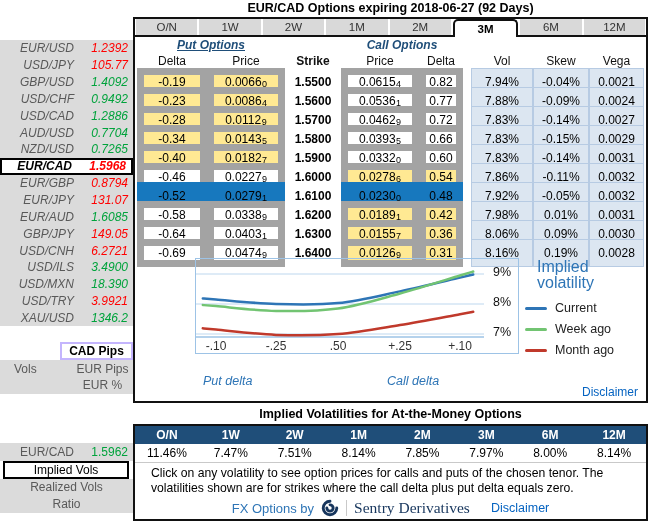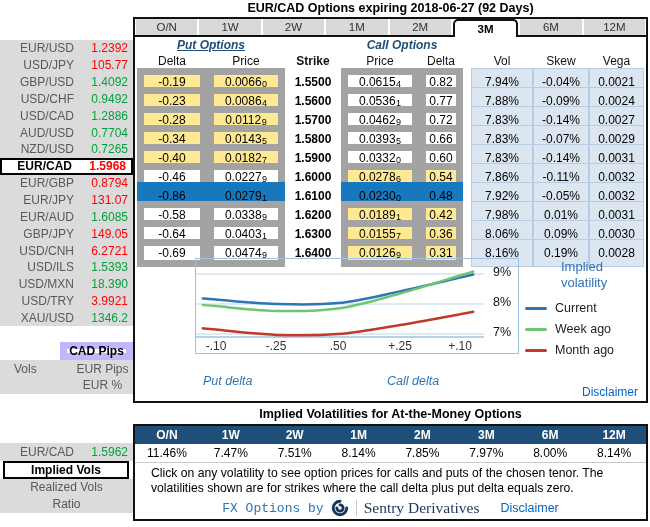--- a/index.html
+++ b/index.html
@@ -1,34 +1,34 @@
 <!DOCTYPE html>
 <html><head>
 <meta charset="utf-8">
 <style>
 *{margin:0;padding:0;box-sizing:border-box;font-family:"Liberation Sans",sans-serif;}
 body{background:#fff;}
 .app{position:relative;width:650px;height:527px;background:#fff;font-size:12px;color:#000;overflow:hidden;padding-left:36px;}
 .title{position:absolute;left:133px;top:1px;width:515px;text-align:center;font-weight:bold;font-size:12.5px;}
 
-.sb{position:absolute;left:0;top:40px;width:133px;background:#DBDBDB;}
+.sb{position:absolute;left:0;top:40px;width:133px;background:#DBDBDB;font-style:italic;}
 .sb-row{height:16.85px;display:flex;align-items:center;justify-content:flex-end;gap:8px;padding-right:5px;}
 .sb-pair{color:#595959;}
 .sb-rate{min-width:46px;text-align:right;}
 .red{color:#FF0000;}
 .green{color:#00A33C;}
 .sb-row.sel{background:#fff;border:2px solid #000;font-weight:bold;}
 .sb-row.sel .sb-pair{color:#000;}
-.modebox{position:absolute;left:60px;top:342px;width:73px;height:18px;background:#fff;border:7px solid #c4b5fd;
+.modebox{position:absolute;left:60px;top:342px;width:73px;height:18px;background:#fff;border:2px solid #c4b5fd;
   font-weight:bold;display:flex;align-items:center;justify-content:center;}
 .sb2{position:absolute;left:0;top:360px;width:133px;height:34px;background:#DBDBDB;}
 .vols-label{position:absolute;left:14px;top:2px;color:#595959;}
 .mode-alt{position:absolute;left:64px;width:77px;text-align:center;color:#595959;height:17px;line-height:17px;}
 .sb3{position:absolute;left:0;top:443px;width:133px;height:18px;background:#DBDBDB;display:flex;align-items:center;justify-content:flex-end;gap:8px;padding-right:5px;}
-.viewbox{position:absolute;left:3px;top:461px;width:126px;height:18px;background:#fff;border:2px solid #000;font-weight:bold;display:flex;align-items:center;justify-content:center;}
+.viewbox{position:absolute;left:3px;top:461px;width:126px;height:18px;background:#fff;border:2px solid #000;font-weight:normal;display:flex;align-items:center;justify-content:center;}
 .sb4{position:absolute;left:0;top:479px;width:133px;height:34px;background:#DBDBDB;}
 .view-alt{height:17px;line-height:17px;text-align:center;color:#595959;}
 
 .main{position:absolute;left:133px;top:17px;width:515px;height:386px;border:2px solid #111;background:#fff;}
 .tabs{display:flex;height:18px;border-bottom:2px solid #111;background:#fff;}
 .tab{flex:1;background:#D9D9D9;margin:0 1px;display:flex;align-items:center;justify-content:center;color:#333;font-size:11.5px;cursor:default;}
 .tab.active{background:#fff;border:2px solid #111;border-bottom:none;border-radius:5px 5px 0 0;font-weight:bold;color:#000;margin-bottom:-2px;position:relative;z-index:2;}
 .grid{display:grid;grid-template-columns:70px 78px 56px 78px 44px 8px 62px 56px 55px;padding-left:2px;}
 .grouprow{height:16px;align-items:center;}
 .glabel{font-weight:bold;font-style:italic;color:#1F4E79;text-align:center;}
@@ -46,36 +46,36 @@
 .vc{background:#DCE6F1;border:1px solid #B7CBE3;}
 .subd{font-size:9px;position:relative;top:2px;margin-left:0.5px;}
 
 .chartwrap{position:absolute;left:0;top:237px;width:511px;height:146px;}
 .chartbox{position:absolute;left:60px;top:2px;width:324px;height:96px;border:1px solid #9DC3E6;}
 .xlabels{position:absolute;left:0;top:80px;width:100%;height:16px;}
 .xlab{position:absolute;transform:translateX(-50%);color:#333;font-size:12px;}
 .ytick{position:absolute;left:358px;color:#111;font-size:12.5px;}
 .axlab{position:absolute;top:118px;color:#2E75B6;font-style:italic;font-size:12.5px;}
 .legend{position:absolute;left:390px;top:3px;width:118px;}
-.leg-title{color:#2E75B6;font-size:13px;line-height:16px;width:70px;margin-left:36px;margin-bottom:10px;}
+.leg-title{color:#2E75B6;font-size:16px;line-height:16px;width:70px;margin-left:12px;margin-bottom:10px;}
 .leg-item{display:flex;align-items:center;gap:8px;margin-bottom:7px;font-size:12.5px;color:#222;}
 .swatch{width:22px;height:3px;border-radius:2px;}
 .main-disc{position:absolute;right:8px;bottom:2px;color:#0563C1;font-size:12px;}
 
 .atitle{position:absolute;left:133px;top:407px;width:515px;text-align:center;font-weight:bold;font-size:12.5px;}
 .abox{position:absolute;left:133px;top:424px;width:515px;height:97px;border:2px solid #111;background:#fff;}
 .atm-grid{display:grid;grid-template-columns:repeat(8,1fr);}
 .atm-h{background:#1F4E79;height:18px;}
 .atm-hcell{color:#fff;font-weight:bold;display:flex;align-items:center;justify-content:center;font-size:12px;}
 .atm-v{height:17px;}
 .atm-vcell{display:flex;align-items:center;justify-content:center;}
 .sep{border-top:1px solid #C9C9C9;margin:1px 0 0 0;}
 .note{padding:3px 10px 0 16px;font-size:12.2px;line-height:15px;color:#000;}
 .foot{display:flex;align-items:center;justify-content:center;gap:7px;margin-top:3px;}
-.fxby{color:#2E75B6;font-size:13px;font-family:Liberation Mono, monospace;}
+.fxby{color:#2E75B6;font-size:13px;}
 .vbar{width:1px;height:16px;background:#C9C9C9;}
 .brand{font-family:"Liberation Serif",serif;color:#17365D;font-size:15.5px;}
 .foot-disc{color:#0563C1;font-size:12.5px;margin-left:14px;}
 </style>
 </head>
 <body>
 
 <div class="app">
 
   <div class="title">EUR/CAD Options expiring 2018-06-27 (92 Days)</div>
@@ -128,21 +128,21 @@
       <div class="sb-row">
         <div class="sb-pair">GBP/JPY</div>
         <div class="sb-rate red">149.05</div>
       </div>
       <div class="sb-row">
         <div class="sb-pair">USD/CNH</div>
         <div class="sb-rate red">6.2721</div>
       </div>
       <div class="sb-row">
         <div class="sb-pair">USD/ILS</div>
-        <div class="sb-rate green">1.5393</div>
+        <div class="sb-rate green">3.4900</div>
       </div>
       <div class="sb-row">
         <div class="sb-pair">USD/MXN</div>
         <div class="sb-rate green">18.390</div>
       </div>
       <div class="sb-row">
         <div class="sb-pair">USD/TRY</div>
         <div class="sb-rate red">3.9921</div>
       </div>
       <div class="sb-row">
@@ -260,21 +260,21 @@
             <span class="subd">5</span>
           </div>
           <div class="cell st">1.5800</div>
           <div class="cell cc">
             <span>0.0393</span>
             <span class="subd">5</span>
           </div>
           <div class="cell cc">0.66</div>
           <div></div>
           <div class="cell vc">7.83%</div>
-          <div class="cell vc">-0.07%</div>
+          <div class="cell vc">-0.15%</div>
           <div class="cell vc">0.0029</div>
         </div>
         <div class="grid trow">
           <div class="cell pc itm">-0.40</div>
           <div class="cell pc itm">
             <span>0.0182</span>
             <span class="subd">7</span>
           </div>
           <div class="cell st">1.5900</div>
           <div class="cell cc">
@@ -298,21 +298,21 @@
             <span>0.0278</span>
             <span class="subd">6</span>
           </div>
           <div class="cell cc itm">0.54</div>
           <div></div>
           <div class="cell vc">7.86%</div>
           <div class="cell vc">-0.11%</div>
           <div class="cell vc">0.0032</div>
         </div>
         <div class="grid trow">
-          <div class="cell pc sel">-0.86</div>
+          <div class="cell pc sel">-0.52</div>
           <div class="cell pc sel">
             <span>0.0279</span>
             <span class="subd">1</span>
           </div>
           <div class="cell st">1.6100</div>
           <div class="cell cc sel">
             <span>0.0230</span>
             <span class="subd">0</span>
           </div>
           <div class="cell cc sel">0.48</div>

